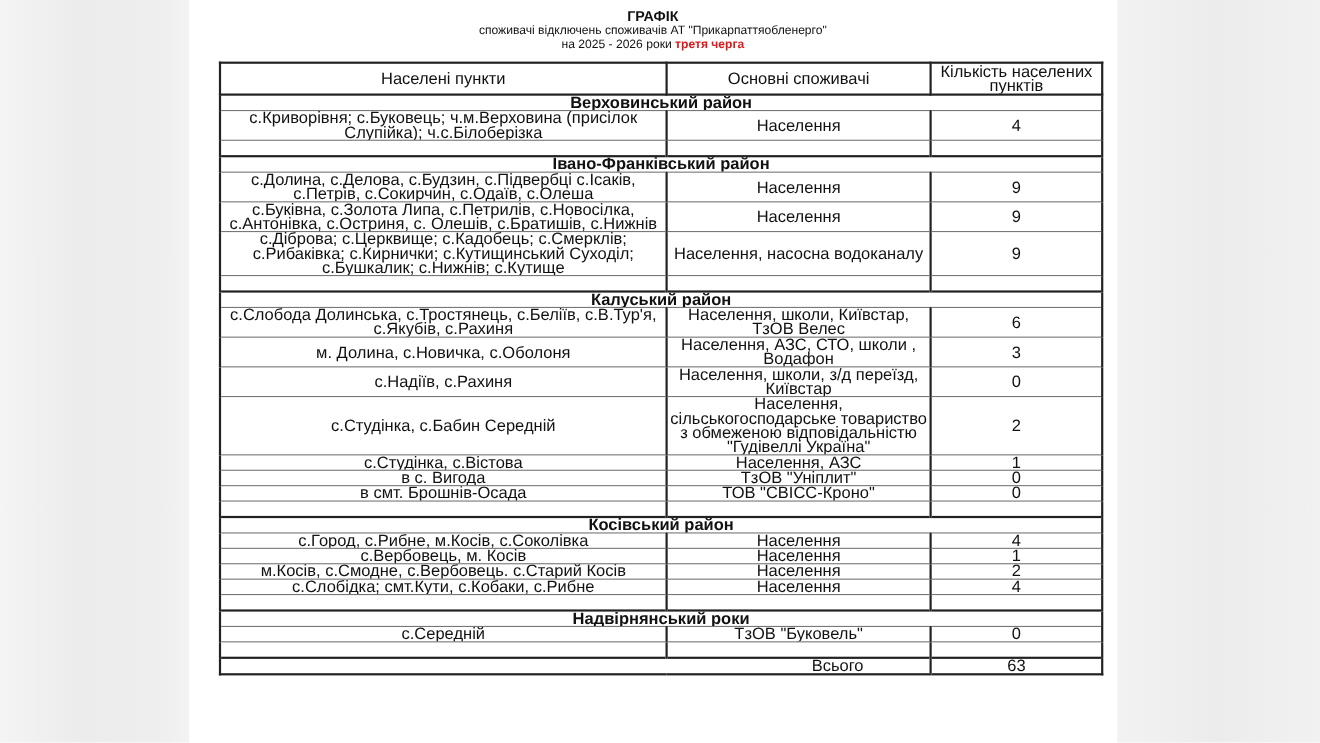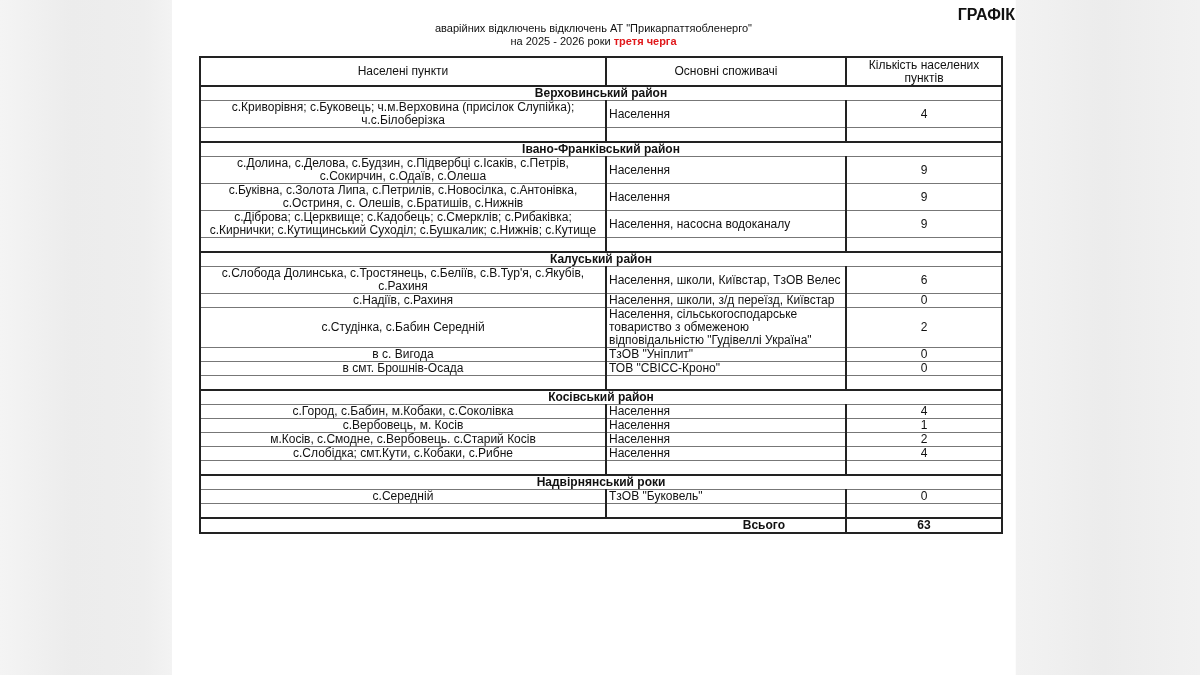--- a/index.html
+++ b/index.html
@@ -9,57 +9,57 @@
     font-family: "Liberation Sans", sans-serif;
     color:#111;
   }
   .page {
     position:absolute; left:172px; top:0; width:843px; height:675px; background:#fff;
   }
   .title-block {
     position:absolute; left:0; top:8px; width:100%; text-align:center;
     font-size:11px; line-height:13.5px;
   }
-  .title-block .main { font-weight:bold; font-size:16px;text-align:right; }
+  .title-block .main { font-weight:bold; font-size:13px; }
   .title-block .red { color:#e0181b; font-weight:bold; }
   table.sched {
     position:absolute; left:27px; top:56px; width:802px;
     border-collapse:collapse; table-layout:fixed;
-    font-size:12px; line-height:13px;
+    font-size:15px; line-height:13px;
   }
   table.sched td, table.sched th {
     border:1px solid #777; padding:0 2px; vertical-align:middle; overflow:hidden;
   }
   table.sched col.c1 { width:406px; }
   table.sched col.c2 { width:240px; }
   table.sched col.c3 { width:156px; }
   th { font-weight:normal; height:27px; border:2px solid #222 !important; }
   td.loc { text-align:center; }
-  td.cons { text-align:left; border-left:2px solid #222 !important; }
+  td.cons { text-align:center; border-left:2px solid #222 !important; }
   td.cnt { text-align:center; border-left:2px solid #222 !important; border-right:2px solid #222 !important; }
   td.first-col { border-left:2px solid #222 !important; }
   tr.district td {
     text-align:center; font-weight:bold; height:13px;
     border-top:2px solid #222 !important; border-left:2px solid #222 !important; border-right:2px solid #222 !important;
   }
   tr.row td { height:13px; }
   tr.row.tall2 td { height:26px; }
   tr.row.tall3 td { height:39px; }
   tr.blank td { height:13px; }
-  tr.total td { font-weight:bold; height:11px; border-top:2px solid #222 !important; border-bottom:2px solid #222 !important; }
+  tr.total td { font-weight:normal; height:11px; border-top:2px solid #222 !important; border-bottom:2px solid #222 !important; }
   tr.total td.loc { text-align:right; padding-right:60px; border-left:2px solid #222 !important; }
   tr.total td.cnt { border-left:2px solid #222 !important; border-right:2px solid #222 !important; }
 </style>
 </head>
 <body>
 
 <div class="page">
   <div class="title-block">
     <div class="main">ГРАФІК</div>
-    <div>аварійних  відключень  відключень  АТ "Прикарпаттяобленерго"</div>
+    <div>споживачі  відключень  споживачів  АТ "Прикарпаттяобленерго"</div>
     <div><span>на  2025 - 2026 роки </span><span class="red" style="color: rgb(224, 24, 27);">третя черга</span></div>
   </div>
 
   <table class="sched">
     <colgroup>
         <col class="c1">
         <col class="c2">
         <col class="c3">
       </colgroup>
     <thead>
@@ -110,50 +110,60 @@
 
       <tr class="district">
           <td colspan="3">Калуський район</td>
         </tr>
       <tr class="row">
         <td class="loc first-col">с.Слобода Долинська, с.Тростянець, с.Беліїв, с.В.Тур'я, с.Якубів, с.Рахиня</td>
         <td class="cons">Населення, школи, Київстар, ТзОВ Велес</td>
         <td class="cnt">6</td>
       </tr>
       <tr class="row">
+        <td class="loc first-col">м. Долина, с.Новичка, с.Оболоня</td>
+        <td class="cons">Населення, АЗС, СТО, школи , Водафон</td>
+        <td class="cnt">3</td>
+      </tr>
+      <tr class="row">
         <td class="loc first-col">с.Надіїв, с.Рахиня</td>
         <td class="cons">Населення, школи, з/д переїзд, Київстар</td>
         <td class="cnt">0</td>
       </tr>
       <tr class="row tall3">
         <td class="loc first-col">с.Студінка, с.Бабин Середній</td>
         <td class="cons">Населення, сільськогосподарське товариство з обмеженою відповідальністю "Гудівеллі Україна"</td>
         <td class="cnt">2</td>
       </tr>
       <tr class="row">
+        <td class="loc first-col">с.Студінка, с.Вістова</td>
+        <td class="cons">Населення, АЗС</td>
+        <td class="cnt">1</td>
+      </tr>
+      <tr class="row">
         <td class="loc first-col">в с. Вигода</td>
         <td class="cons">ТзОВ "Уніплит"</td>
         <td class="cnt">0</td>
       </tr>
       <tr class="row">
         <td class="loc first-col">в смт. Брошнів-Осада</td>
         <td class="cons">ТОВ "СВІСС-Кроно"</td>
         <td class="cnt">0</td>
       </tr>
       <tr class="blank">
           <td class="first-col"></td>
           <td class="cons"></td>
           <td class="cnt"></td>
         </tr>
 
       <tr class="district">
           <td colspan="3">Косівський район</td>
         </tr>
       <tr class="row">
-        <td class="loc first-col">с.Город, с.Бабин, м.Кобаки, с.Соколівка</td>
+        <td class="loc first-col">с.Город, с.Рибне, м.Косів, с.Соколівка</td>
         <td class="cons">Населення</td>
         <td class="cnt">4</td>
       </tr>
       <tr class="row">
         <td class="loc first-col">с.Вербовець, м. Косів</td>
         <td class="cons">Населення</td>
         <td class="cnt">1</td>
       </tr>
       <tr class="row">
         <td class="loc first-col">м.Косів, с.Смодне, с.Вербовець. с.Старий Косів</td>

